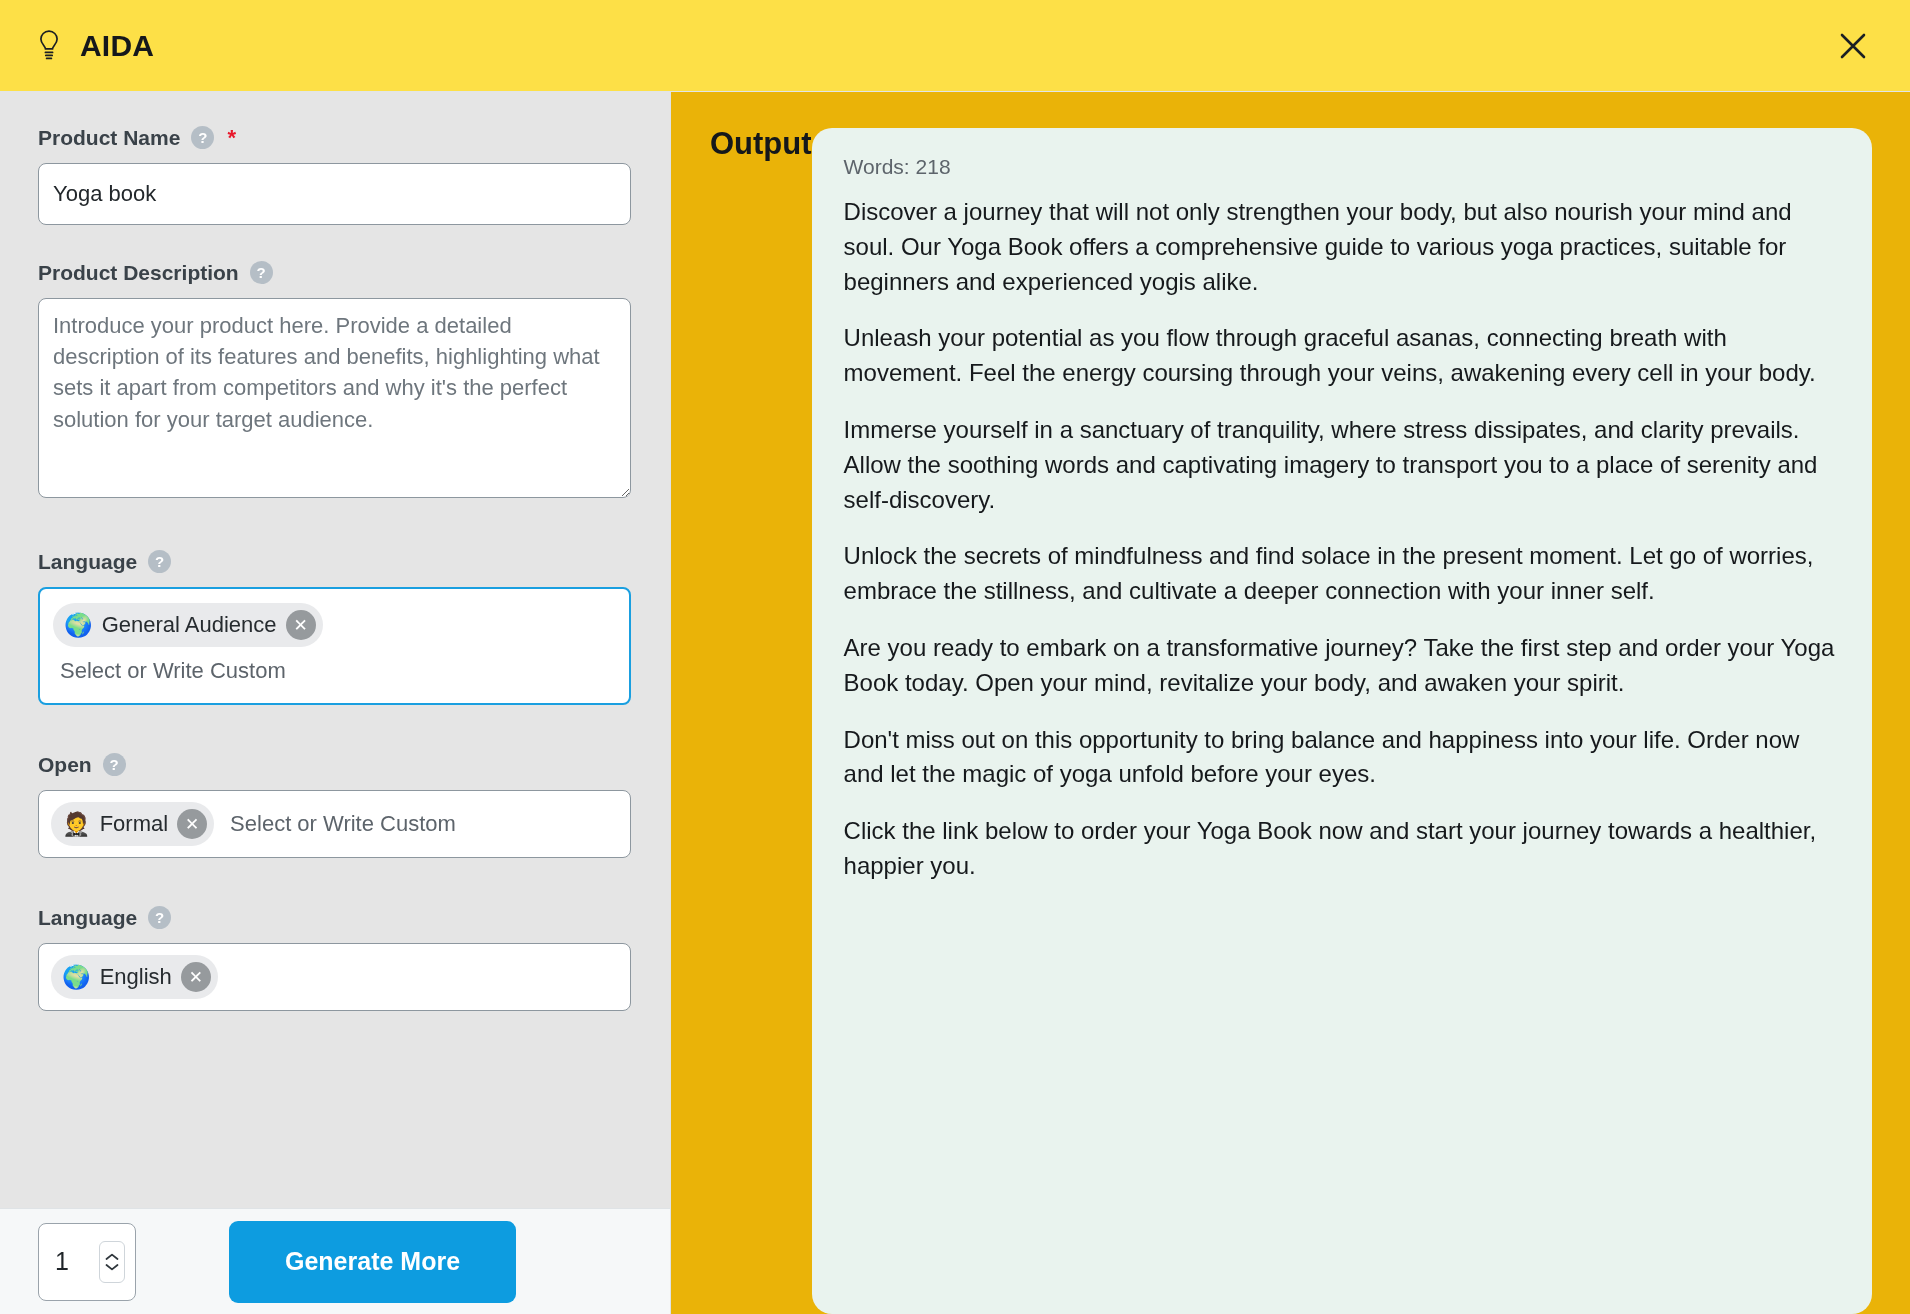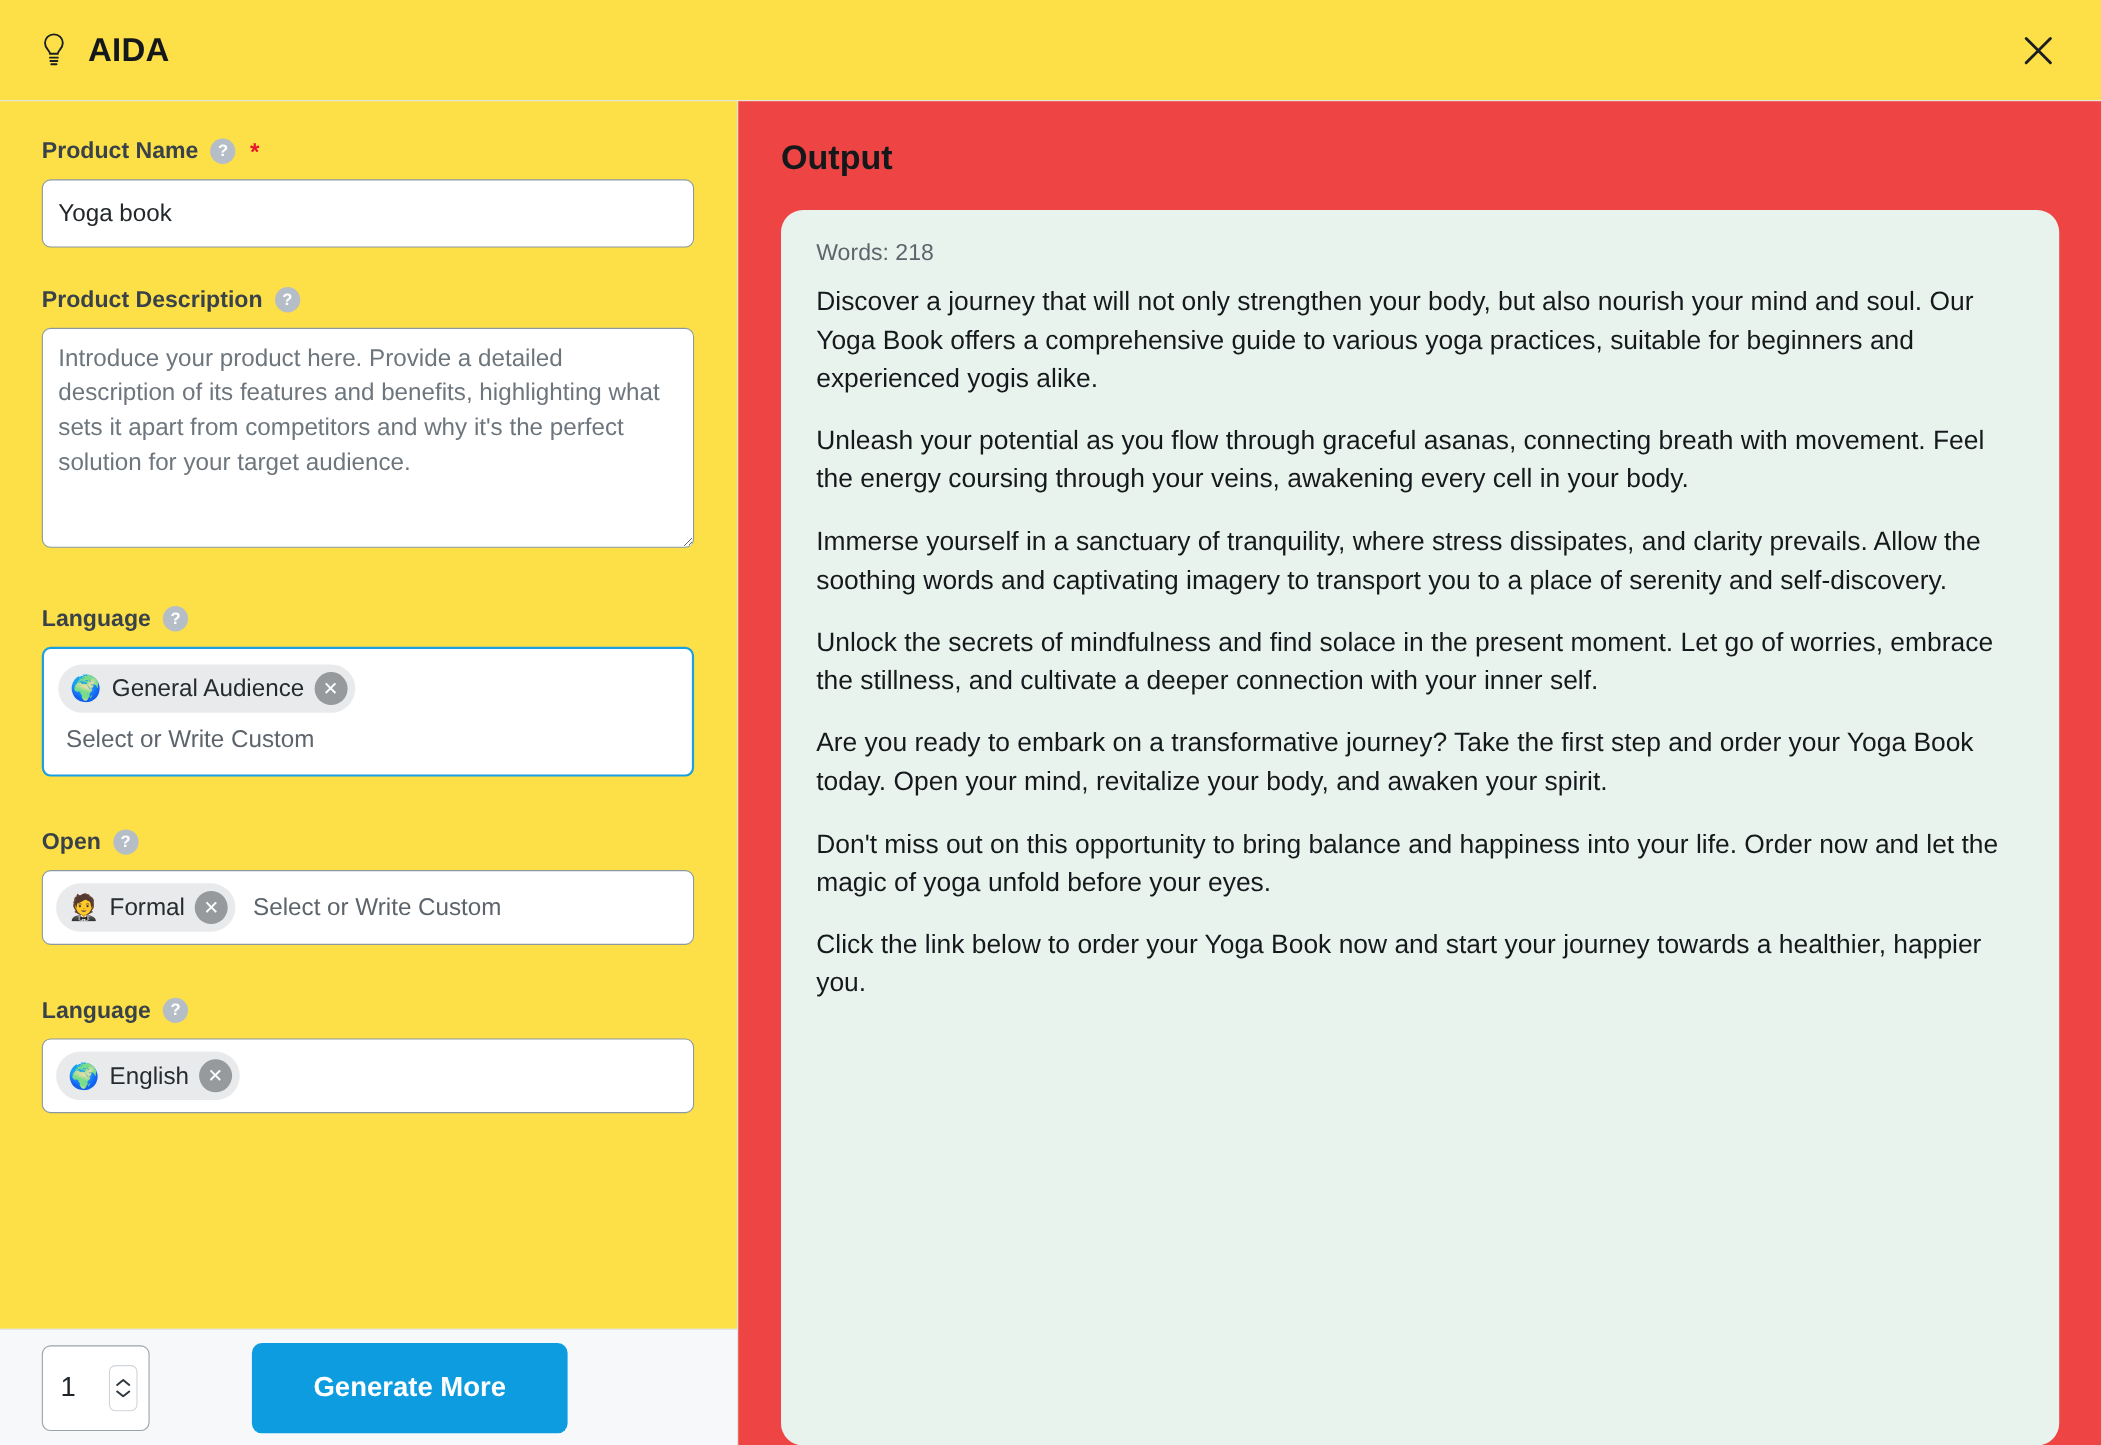--- a/index.html
+++ b/index.html
@@ -65,21 +65,21 @@
   .body-row {
     flex: 1 1 auto;
     display: flex;
     min-height: 0;
   }
 
   
   .left-panel {
     width: 671px;
     flex: 0 0 671px;
-    background: #fde047;
+    background: #e5e5e5;
     border-right: 1px solid #dfe3e6;
     display: flex;
     flex-direction: column;
     min-height: 0;
     position: relative;
     justify-content: center;
   }
   .left-scroll {
     flex: 1 1 auto;
     overflow: hidden;
@@ -278,26 +278,26 @@
     font-family: "Liberation Sans", sans-serif;
     font-size: 25px;
     font-weight: bold;
     cursor: pointer;
     margin-right: 116px;
   }
 
   
   .right-panel {
     flex: 1 1 auto;
-    background: #ef4444;
+    background: #eab308;
     padding: 36px 38px 0 39px;
     min-width: 0;
     overflow: hidden;
     display: flex;
-    flex-direction: column;
+    flex-direction: row;
   }
   .output-title {
     font-size: 31px;
     font-weight: bold;
     color: #15181b;
     margin: 0 0 32px 0;
     line-height: 1;
   }
   .output-card {
     flex: 1 1 auto;

